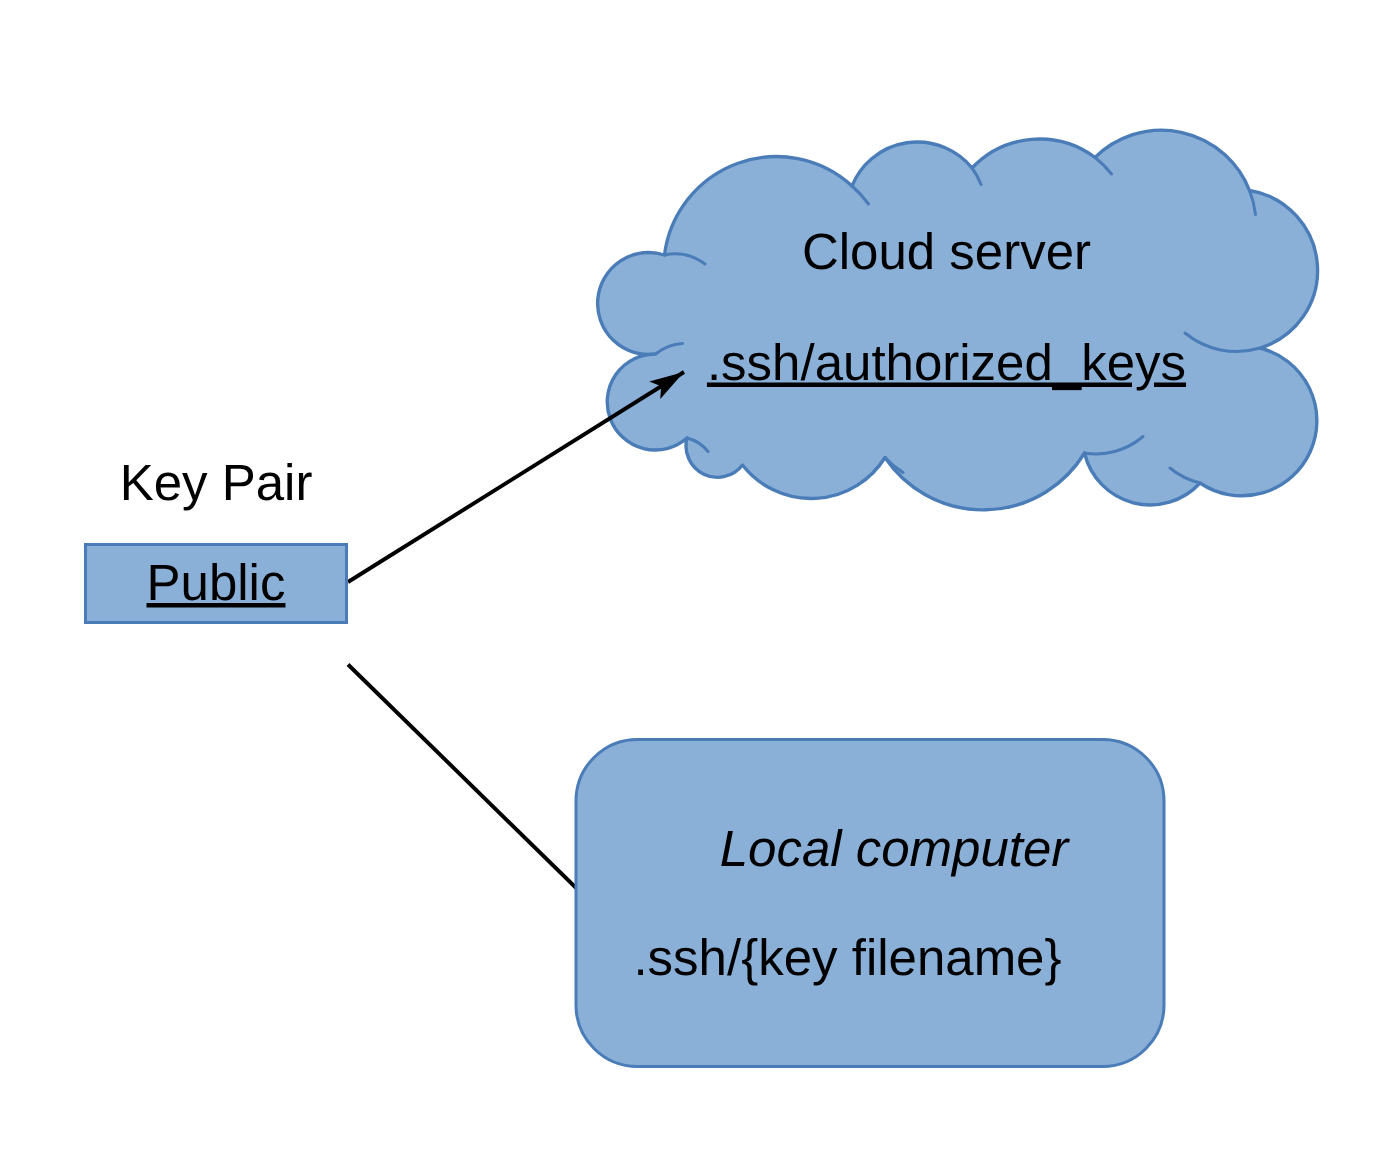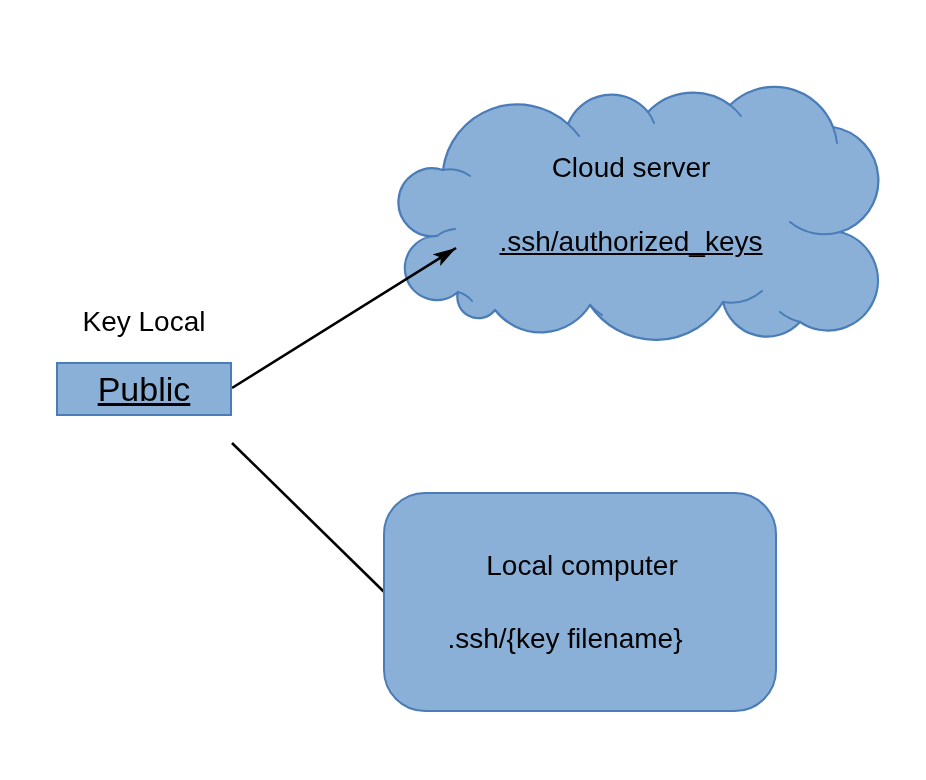--- a/index.html
+++ b/index.html
@@ -36,21 +36,21 @@
     stroke-width: 2;
     stroke-linecap: round;
   }
   .arrow-line {
     stroke: var(--arrow-color);
     stroke-width: 2.6;
   }
   .arrowhead-glyph { fill: var(--arrow-color); }
   .label {
     position: absolute;
-    font-size: 28px;
+    font-size: 34px;
     line-height: 34px;
     color: var(--text-color);
     text-align: center;
     white-space: nowrap;
   }
   .keypair-table {
     position: absolute;
     left: 56px; top: 362px;
     width: 176px;
     text-decoration: underline;
@@ -112,22 +112,22 @@
              M458,292 A26,26 0 0 1 472,301
              M437,236 A32,32 0 0 1 455,229"></path>
 
     <line class="arrow-line" x1="232" y1="388" x2="456" y2="248" marker-end="url(#arrowhead)"></line>
     <line class="arrow-line" x1="232" y1="443" x2="426" y2="633" marker-end="url(#arrowhead)"></line>
   </svg>
 
   <div class="label" style="left:396px; top:151px; width:470px;">Cloud server</div>
   <div class="label" style="left:396px; top:225px; width:470px;text-decoration:underline;">.ssh/authorized_keys</div>
 
-  <div class="label" style="left:56px; top:305px; width:176px;">Key Local</div>
+  <div class="label" style="left:56px; top:305px; width:176px;">Key Pair</div>
   <div class="keypair-table">
     <div class="keypair-cell">Public</div>
   </div>
 
   <div class="rounded-box"></div>
-  <div class="label" style="left:385px; top:549px; width:394px;">Local computer</div>
+  <div class="label" style="left:399px; top:549px; width:394px;font-style:italic;">Local computer</div>
   <div class="label" style="left:383px; top:622px; width:364px;">.ssh/{key filename}</div>
 
 </div>
 
 </body></html>

